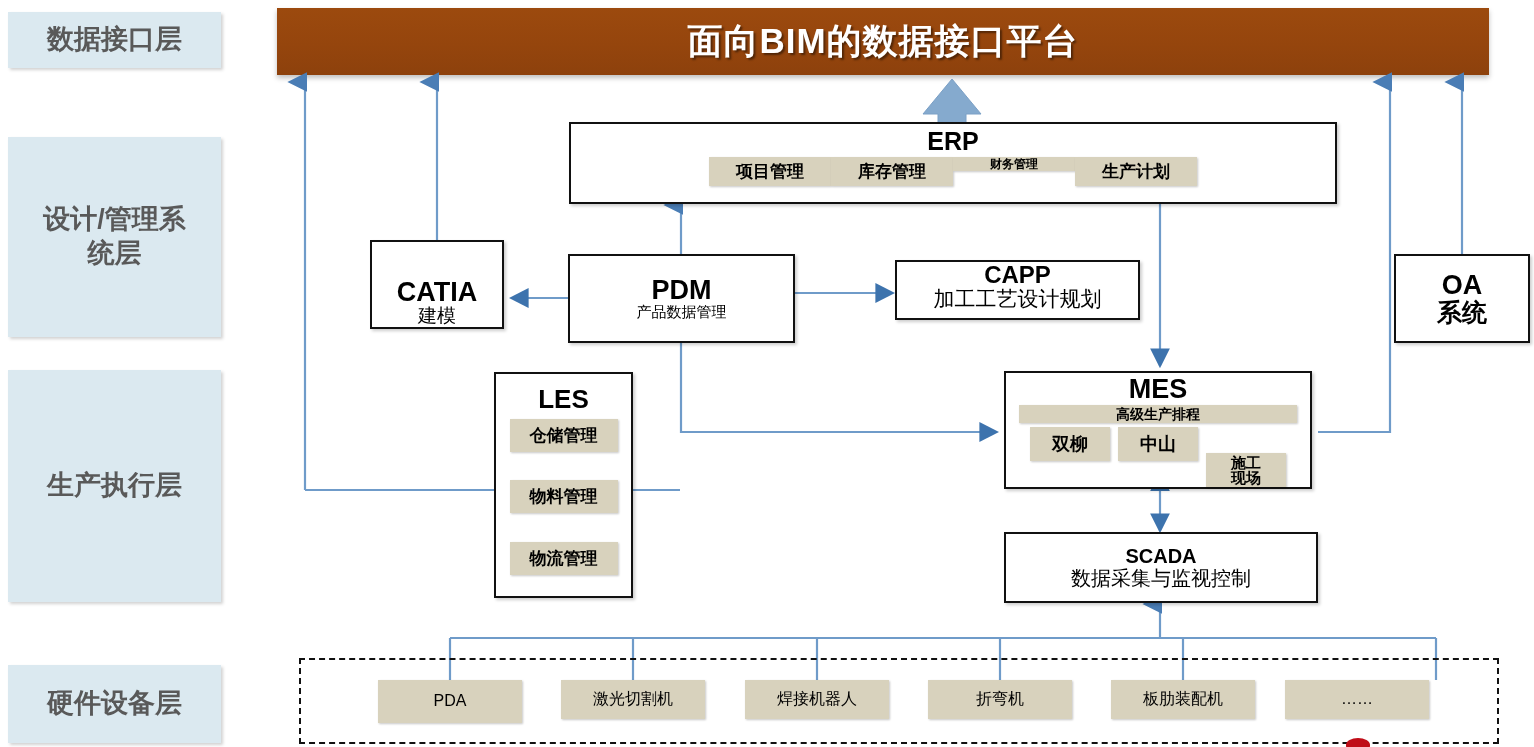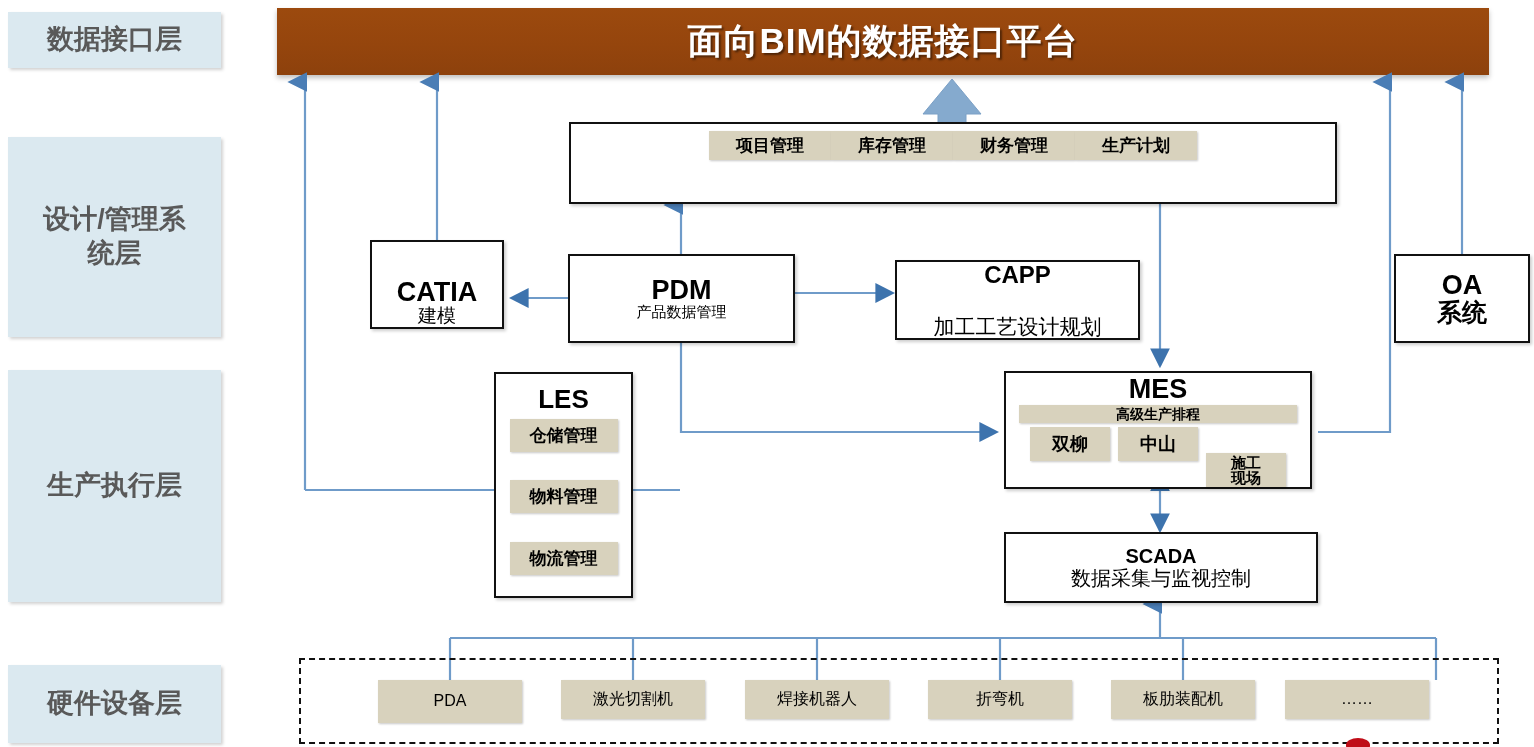--- a/index.html
+++ b/index.html
@@ -149,47 +149,48 @@
       <path d="M1183,638 L1183,680"></path>
       <path d="M1436,638 L1436,680"></path>
     </g>
 
     <g>
       <path d="M952,79 L981,114 L966,114 L966,130 L938,130 L938,114 L923,114 Z" fill="#85aace" stroke="#7ba0c6" stroke-width="1"></path>
     </g>
   </svg>
 
   <div class="node" style="left:569px;top:122px;width:768px;height:82px;justify-content:flex-start;padding-top:4px;">
+    <div class="node-title" style="font-size:25px;">ERP</div>
     <div style="display:flex;margin-top:3px;">
       <div class="chip" style="width:122px;height:29px;font-size:17px;">
         <span>项目管理</span>
       </div>
       <div class="chip" style="width:122px;height:29px;font-size:17px;">
         <span>库存管理</span>
       </div>
-      <div class="chip" style="width:122px;height:29px;font-size:17px;">
+      <div class="chip" style="width:122px;height:14px;font-size:12px;">
         <span>财务管理</span>
       </div>
       <div class="chip" style="width:122px;height:29px;font-size:17px;">
         <span>生产计划</span>
       </div>
     </div>
   </div>
 
   <div class="node" style="left:370px;top:240px;width:134px;height:89px;justify-content:flex-end;">
     <div class="node-title" style="font-size:27px;">CATIA</div>
     <div class="node-sub" style="font-size:19px;">建模</div>
   </div>
 
   <div class="node" style="left:568px;top:254px;width:227px;height:89px;justify-content:center;">
     <div class="node-title" style="font-size:27px;">PDM</div>
     <div class="node-sub" style="font-size:15px;">产品数据管理</div>
   </div>
 
-  <div class="node" style="left:895px;top:260px;width:245px;height:80px;justify-content:space-between;">
+  <div class="node" style="left:895px;top:260px;width:245px;height:60px;justify-content:flex-start;">
     <div class="node-title" style="font-size:24px;">CAPP</div>
     <div class="node-sub" style="font-size:21px;">加工工艺设计规划</div>
   </div>
 
   <div class="node" style="left:1394px;top:254px;width:136px;height:89px;justify-content:center;">
     <div class="node-title" style="font-size:27px;">OA</div>
     <div class="node-sub" style="font-size:25px;font-weight:bold;">系统</div>
   </div>
 
   <div class="node" style="left:494px;top:372px;width:139px;height:226px;justify-content:flex-start;padding-top:12px;">

